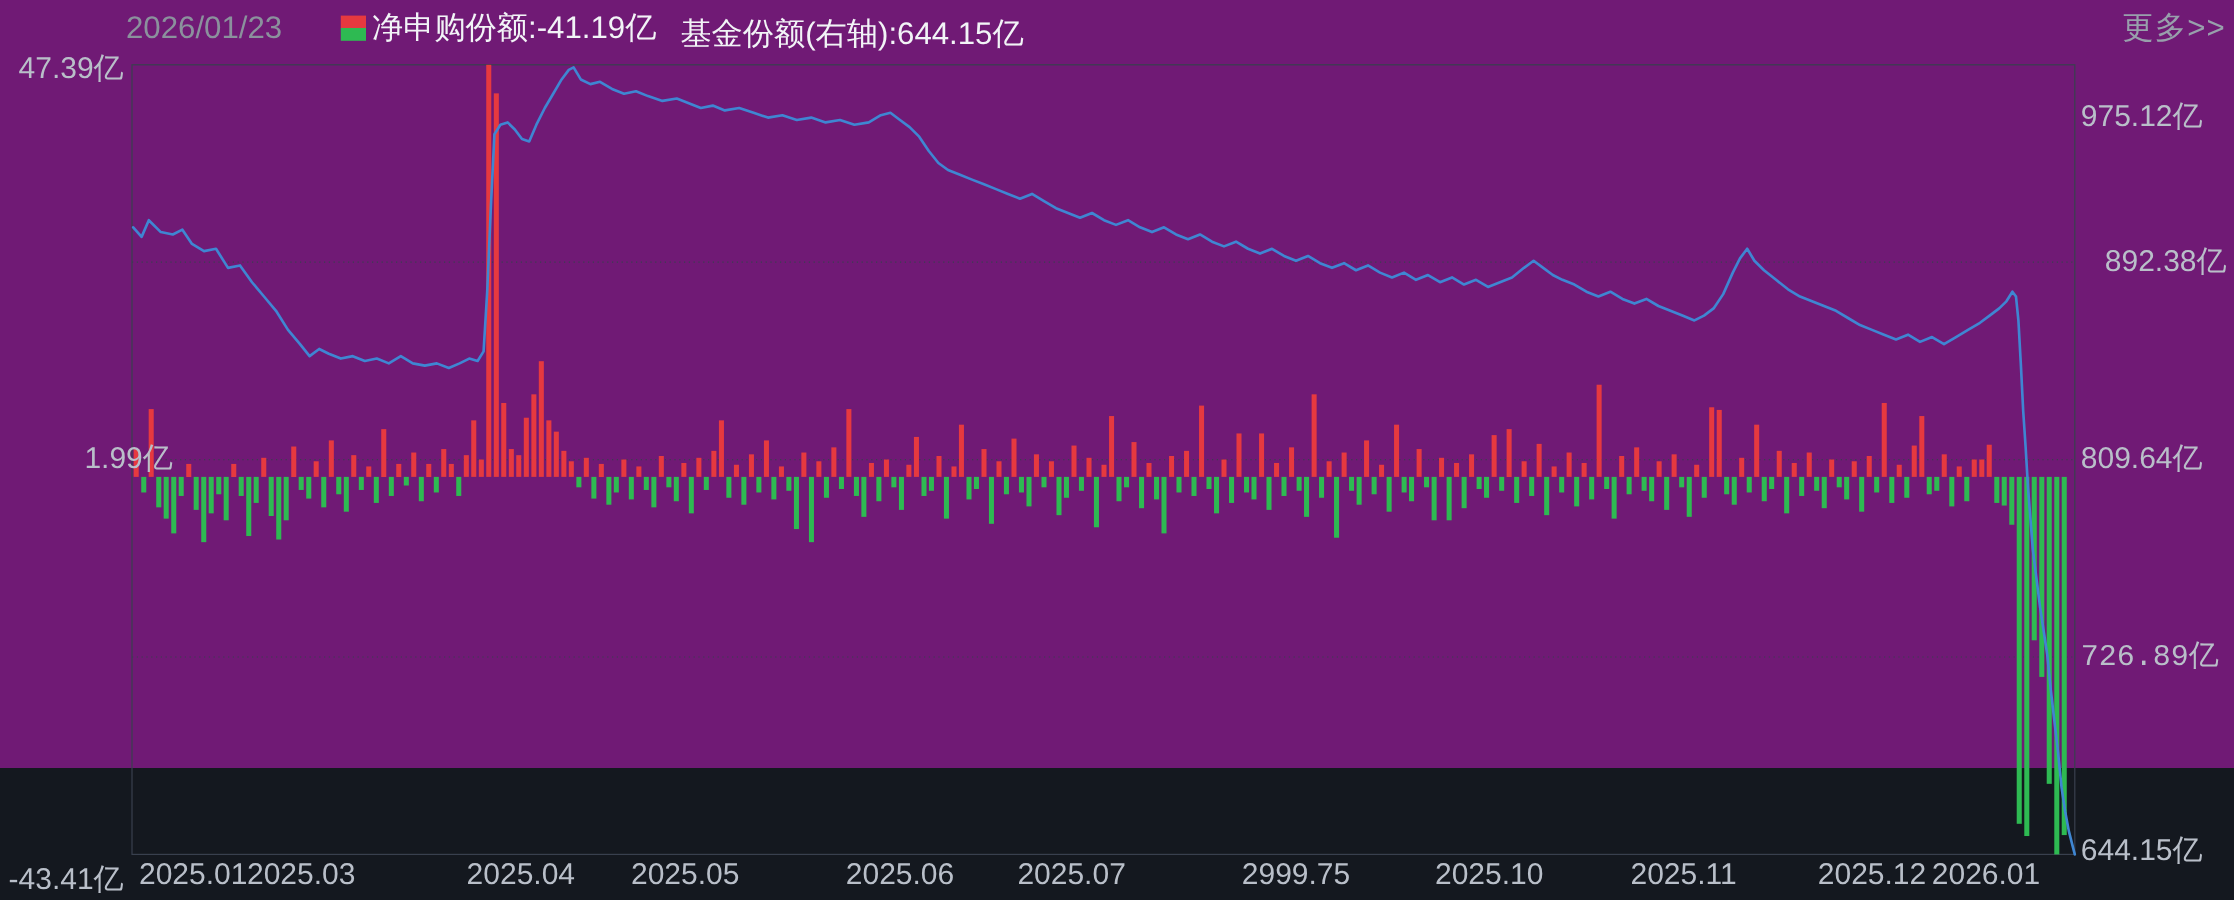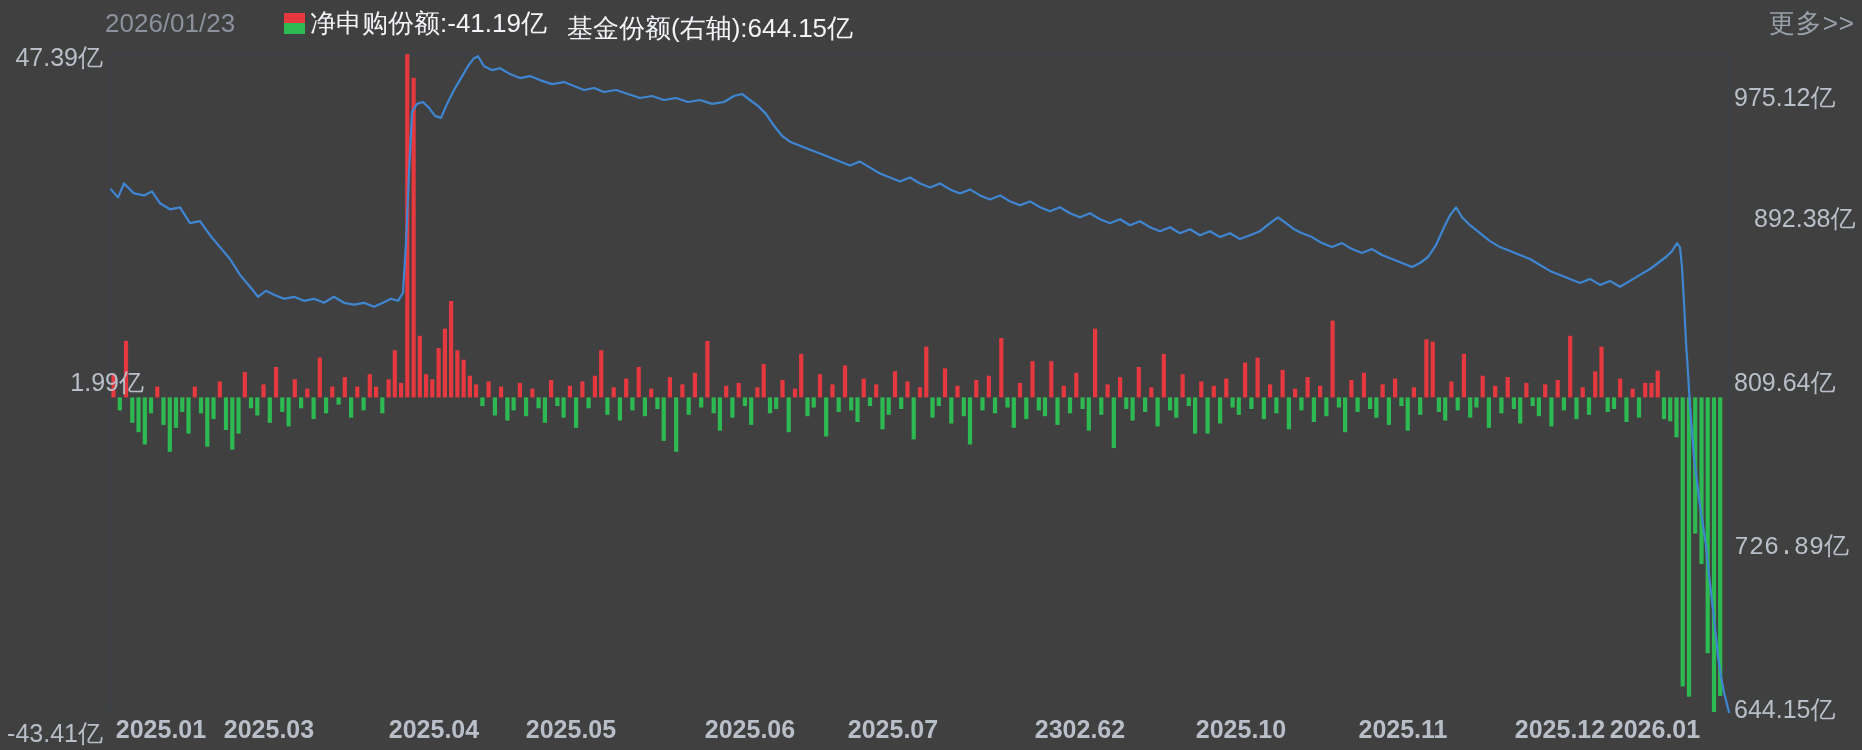--- a/index.html
+++ b/index.html
@@ -1,30 +1,30 @@
 <!DOCTYPE html>
 <html><head>
 <meta charset="utf-8">
 <style>
   html,body{margin:0;padding:0;background:#14181f;width:1862px;height:750px;overflow:hidden;
     font-family:"Liberation Sans","DejaVu Sans",sans-serif;}
-  .stage{position:relative;width:1862px;height:750px;background:#404040;}
+  .stage{position:relative;width:1862px;height:640px;background:#701a75;}
   .hdr-item{position:absolute;top:8px;height:30px;line-height:30px;font-size:26px;white-space:nowrap;}
   .hdr-date{left:105px;color:#8b919d;}
   .legend-item{display:flex;align-items:center;gap:5px;padding-left:32px;}
   .leg1{left:252px;}
   .leg2{left:535px;flex-direction:column;}
   .swatch{width:21px;height:21px;display:inline-block;}
   .swatch-rg{background:linear-gradient(to bottom,#e6393f 0 50%,#2eba52 50% 100%);}
   .swatch-blue{background:#2a7ed2;}
   .leg-text{color:#f2f4f7;font-size:26px;}
   .more-link{right:7px;color:#98a0ac;cursor:pointer;letter-spacing:1px;}
   .axis-label{position:absolute;color:#b9bfc9;font-size:25px;line-height:27px;white-space:nowrap;}
   .left-lab{text-align:right;}
-  .x-lab{transform:translateX(-50%);top:716px;font-weight:bold;}
+  .x-lab{transform:translateX(-50%);top:716px;}
   svg{position:absolute;left:0;top:0;}
 </style>
 </head>
 <body>
 
 <div class="stage">
 
   <div class="hdr-item hdr-date">2026/01/23</div>
 
   <div class="hdr-item legend-item leg1">
@@ -312,25 +312,25 @@
     </div>
   <div id="right-axis">
       <div class="axis-label " style="left: 1734px; top: 44px; margin-top: 40px;">975.12亿</div>
       <div class="axis-label " style="left: 1734px; top: 204.5px; margin-left: 20px;">892.38亿</div>
       <div class="axis-label " style="left: 1734px; top: 369px;">809.64亿</div>
       <div class="axis-label " style="left: 1734px; top: 533.5px; font-family: Liberation Mono, monospace;">726.89亿</div>
       <div class="axis-label " style="left: 1734px; top: 696px;">644.15亿</div>
     </div>
   <div id="x-axis">
       <div class="axis-label x-lab" style="left: 161px;">2025.01</div>
-      <div class="axis-label x-lab" style="left: 269px;">2025.03</div>
+      <div class="axis-label x-lab" style="left: 251px;">2025.03</div>
       <div class="axis-label x-lab" style="left: 434px;">2025.04</div>
       <div class="axis-label x-lab" style="left: 571px;">2025.05</div>
       <div class="axis-label x-lab" style="left: 750px;">2025.06</div>
       <div class="axis-label x-lab" style="left: 893px;">2025.07</div>
-      <div class="axis-label x-lab" style="left: 1080px;">2302.62</div>
+      <div class="axis-label x-lab" style="left: 1080px;">2999.75</div>
       <div class="axis-label x-lab" style="left: 1241px;">2025.10</div>
       <div class="axis-label x-lab" style="left: 1403px;">2025.11</div>
       <div class="axis-label x-lab" style="left: 1560px;">2025.12</div>
       <div class="axis-label x-lab" style="left: 1655px;">2026.01</div>
     </div>
 
 </div>
 
 </body></html>

